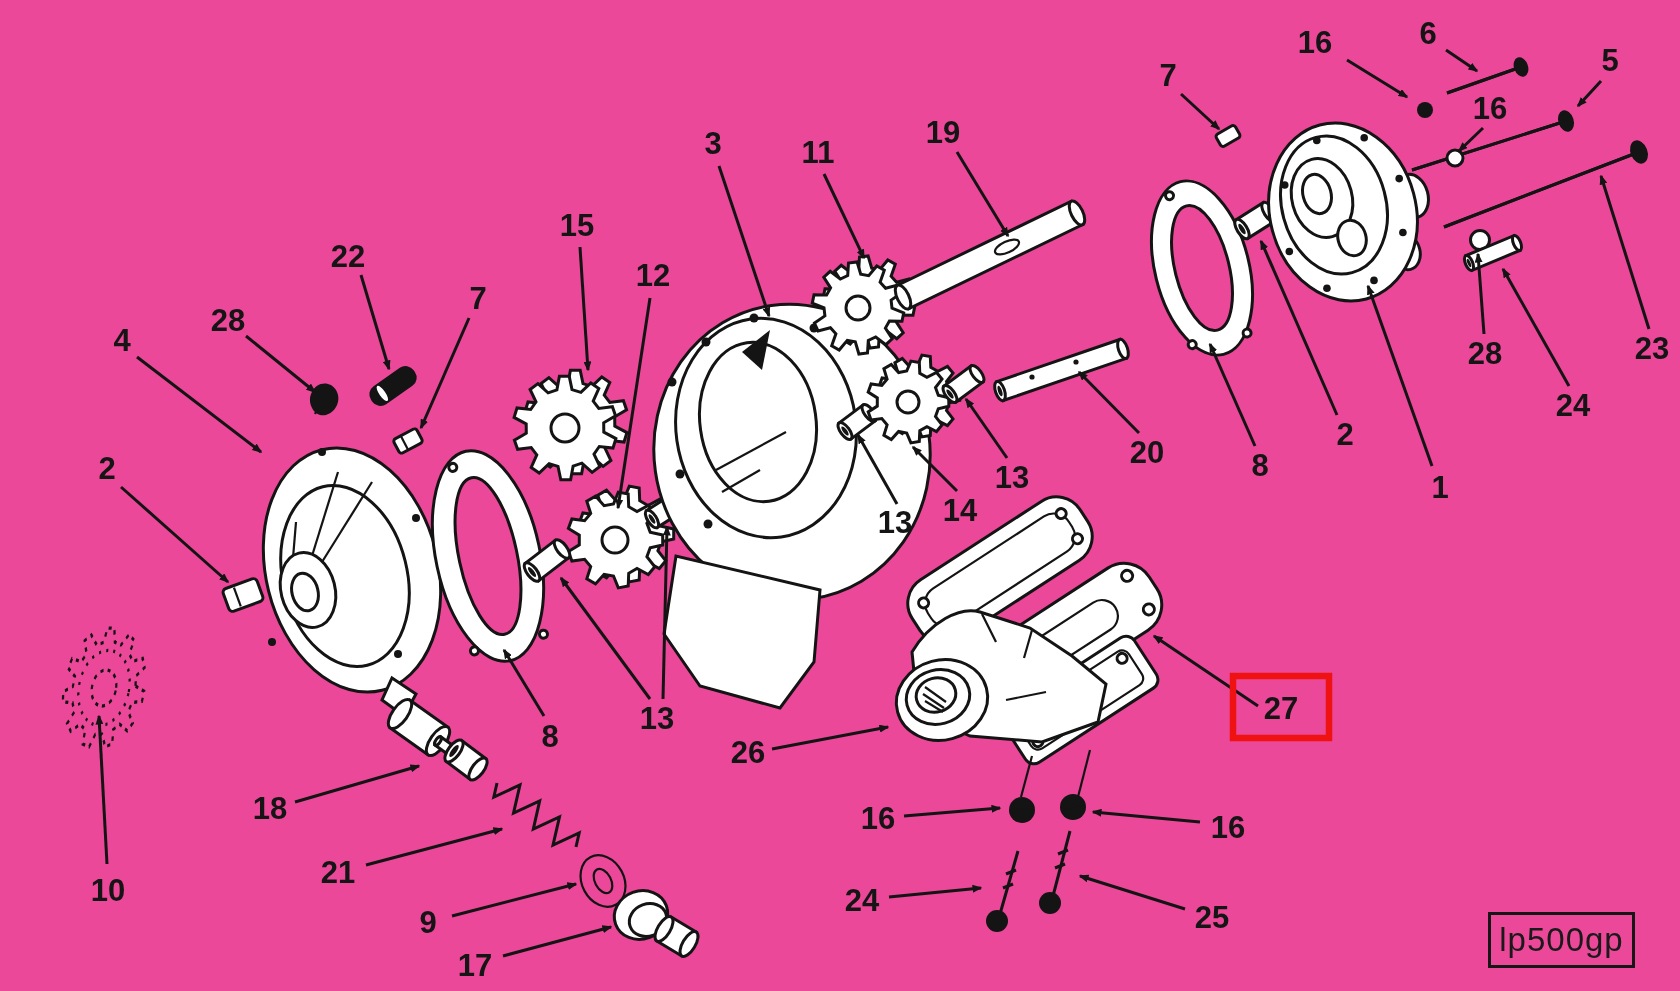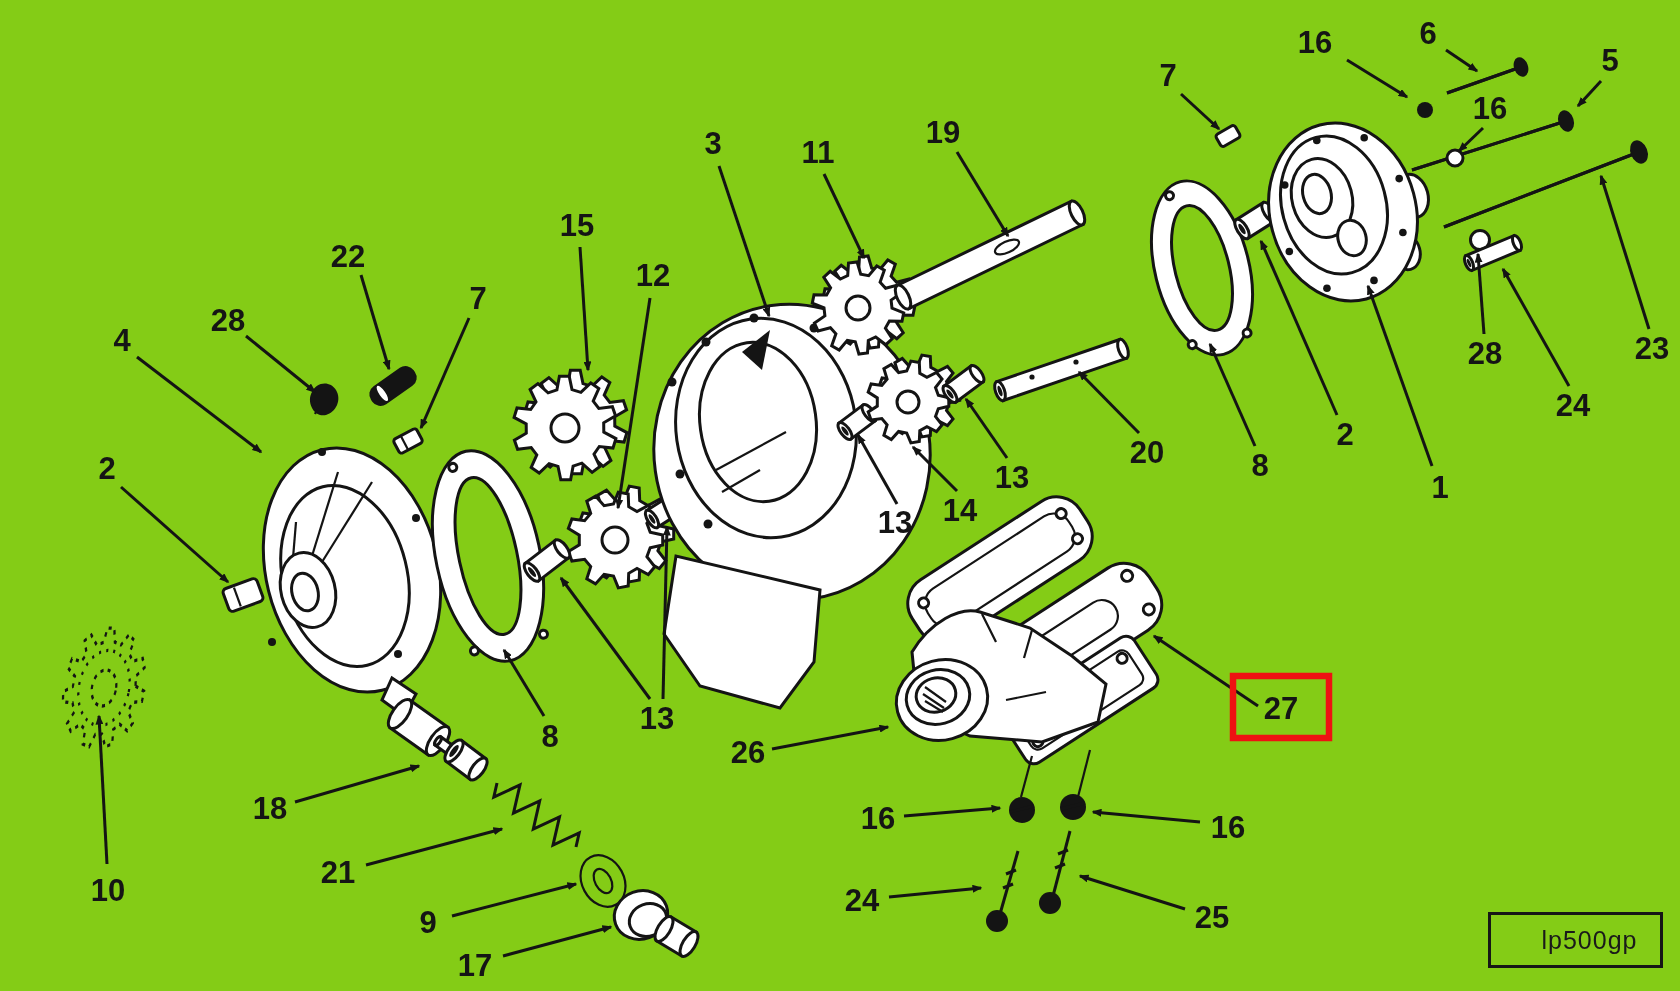--- a/index.html
+++ b/index.html
@@ -1,27 +1,27 @@
 <!DOCTYPE html>
 <html><head>
 <meta charset="utf-8">
 <style>
   html,body{margin:0;padding:0;background:#ffffff;}
-  .stage{position:relative;width:1680px;height:991px;background:#84cc16;overflow:hidden;
+  .stage{position:relative;width:1680px;height:991px;background:#ec4899;overflow:hidden;
          font-family:"Liberation Sans","DejaVu Sans",sans-serif;}
   svg{position:absolute;left:0;top:0;}
   svg .w{fill:#ffffff;stroke:#141414;stroke-width:3;}
   svg .thin{fill:none;stroke:#141414;stroke-width:2.2;}
   svg .k{fill:#141414;stroke:none;}
   svg .ln{fill:none;stroke:#141414;stroke-width:3;}
   svg text{font-family:"Liberation Sans","DejaVu Sans",sans-serif;font-weight:bold;
            font-size:31px;fill:#151515;}
   .stamp{position:absolute;left:1488px;top:912px;width:141px;height:50px;border:3px solid #161616;
-         display:flex;align-items:center;justify-content:center;font-size:25px;color:#1a1a1a;
-         font-family:"Liberation Sans","DejaVu Sans",sans-serif;letter-spacing:1px;padding-left:28px;}
+         display:flex;align-items:center;justify-content:center;font-size:33px;color:#1a1a1a;
+         font-family:"Liberation Sans","DejaVu Sans",sans-serif;letter-spacing:1px;}
 </style>
 </head>
 <body>
 
 <div class="stage">
   <svg id="svg" width="1680" height="991" viewBox="0 0 1680 991">
       <defs>
         <pattern id="hatch" patternUnits="userSpaceOnUse" width="7" height="7" patternTransform="rotate(38)">
           <rect width="7" height="7" fill="#ffffff"></rect>
           <rect width="7" height="3.2" fill="#3a3a3a"></rect>

